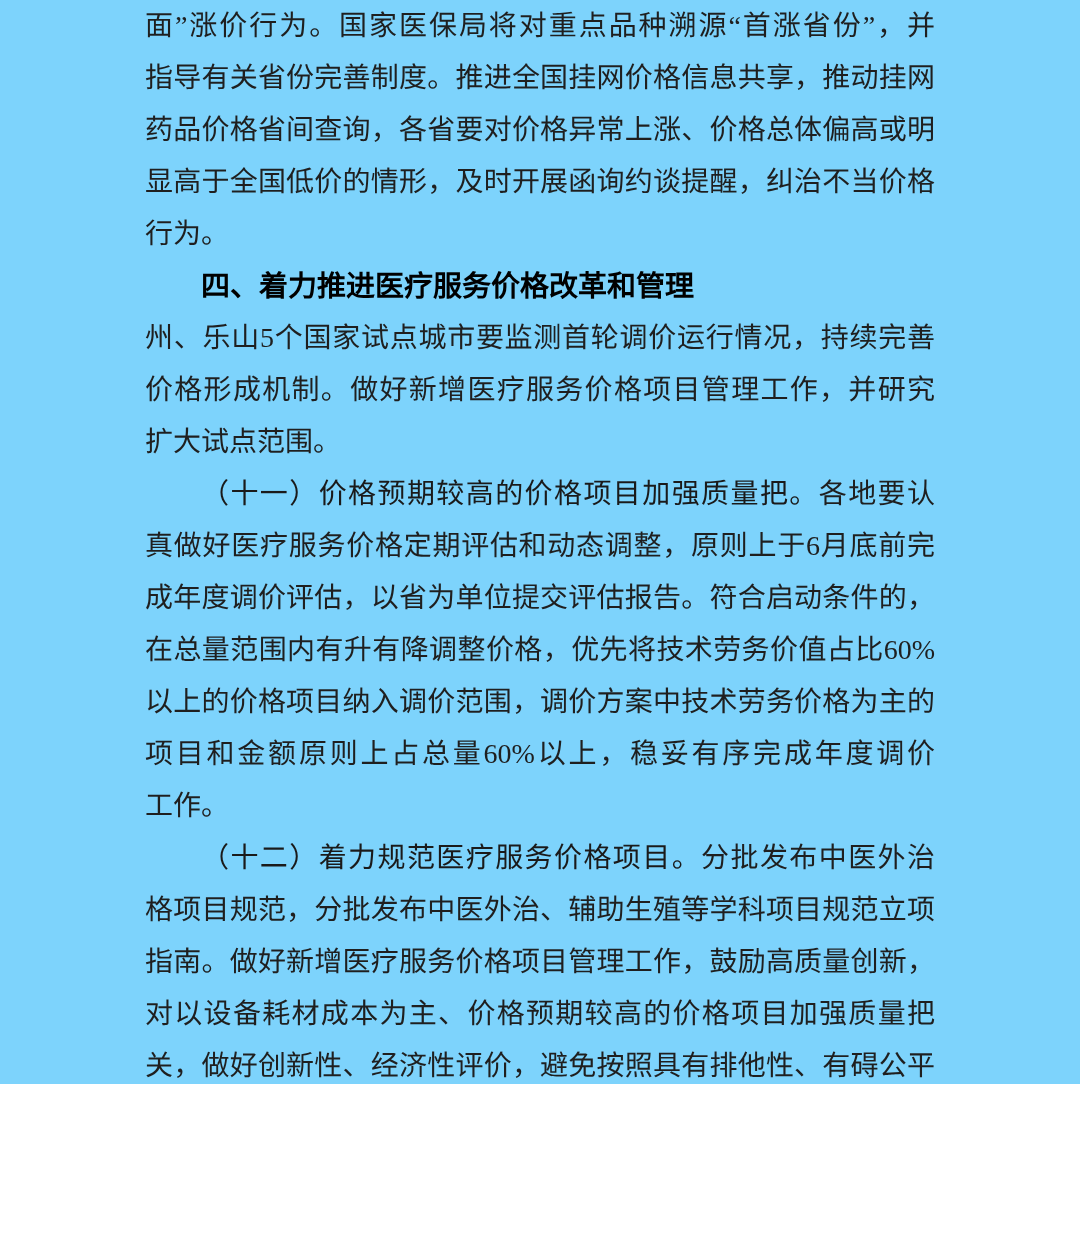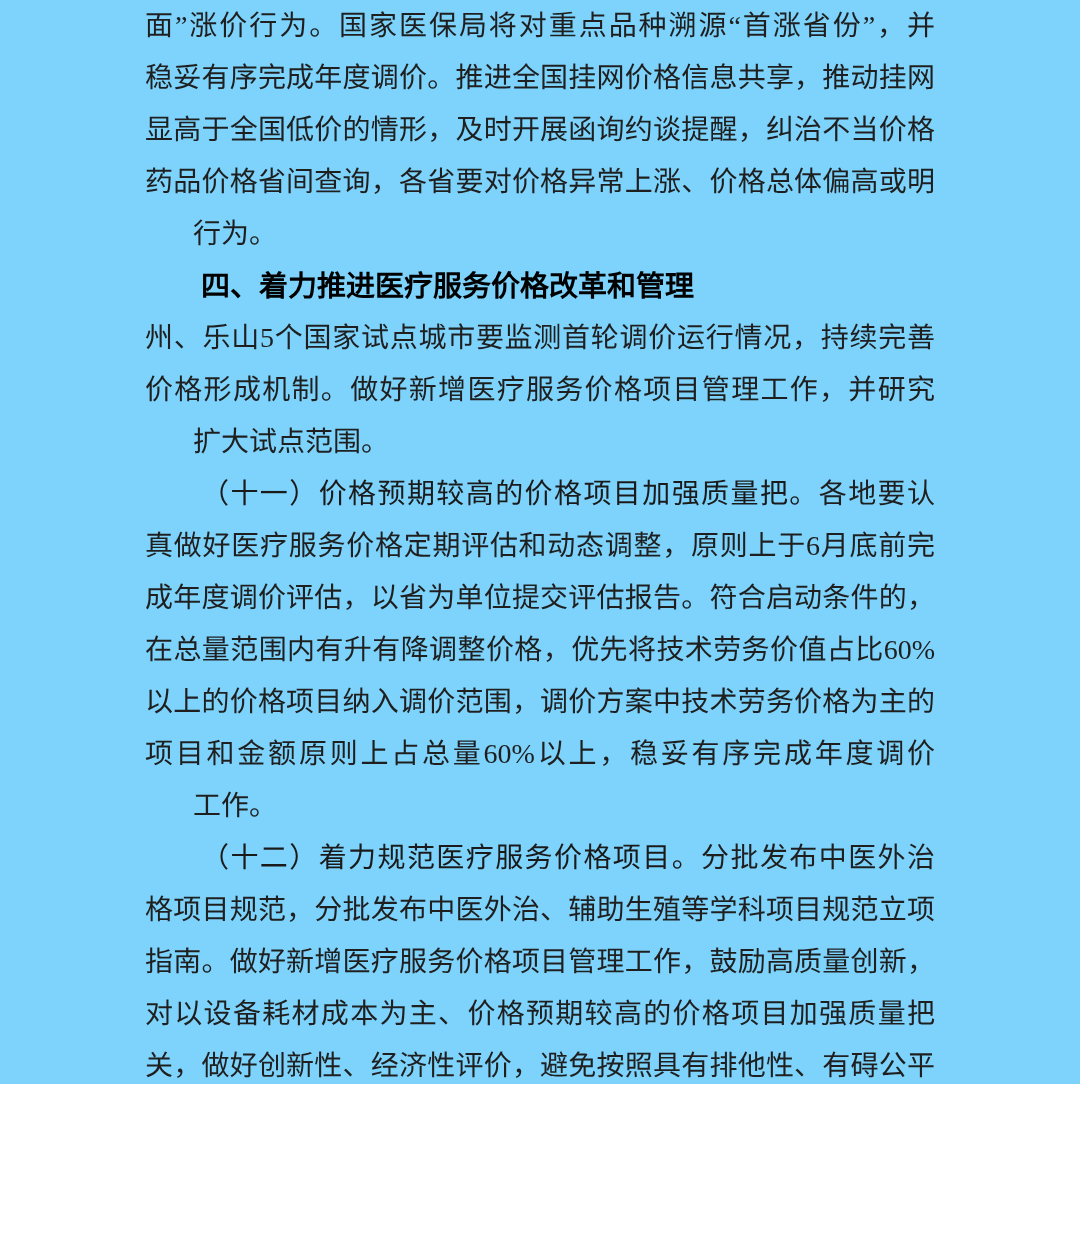--- a/index.html
+++ b/index.html
@@ -30,21 +30,20 @@
     font-size: 28px;
     letter-spacing: 0;
     text-align: justify;
     text-align-last: justify;
     white-space: nowrap;
     overflow: visible;
   }
   .line.last {
     text-align: left;
     text-align-last: left;
-    margin-left: 48px;
   }
   .indent {
     text-indent: 56px;
   }
   .heading {
     font-family: "Liberation Sans", "DejaVu Sans", sans-serif;
     font-weight: bold;
     font-size: 29px;
     color: #000000;
     text-align: center;
@@ -73,23 +72,23 @@
     color: #2a2a2a;
   }
 </style>
 </head>
 <body>
 
 <div class="page">
   <div class="textblock">
 
     <p class="line">面”涨价行为。国家医保局将对重点品种溯源“首涨省份”，并</p>
-    <p class="line">稳妥有序完成年度调价。推进全国挂网价格信息共享，推动挂网</p>
+    <p class="line">指导有关省份完善制度。推进全国挂网价格信息共享，推动挂网</p>
+    <p class="line">药品价格省间查询，各省要对价格异常上涨、价格总体偏高或明</p>
     <p class="line">显高于全国低价的情形，及时开展函询约谈提醒，纠治不当价格</p>
-    <p class="line">药品价格省间查询，各省要对价格异常上涨、价格总体偏高或明</p>
     <p class="line last">行为。</p>
 
     <h2 class="line heading indent">四、着力推进医疗服务价格改革和管理</h2>
 
     <p class="line">州、乐山5个国家试点城市要监测首轮调价运行情况，持续完善</p>
     <p class="line">价格形成机制。做好新增医疗服务价格项目管理工作，并研究</p>
     <p class="line last">扩大试点范围。</p>
 
     <p class="line indent"><span class="lead">（十一）价格预期较高的价格项目加强质量把。</span><span>各地要认</span></p>
     <p class="line">真做好医疗服务价格定期评估和动态调整，原则上于6月底前完</p>

